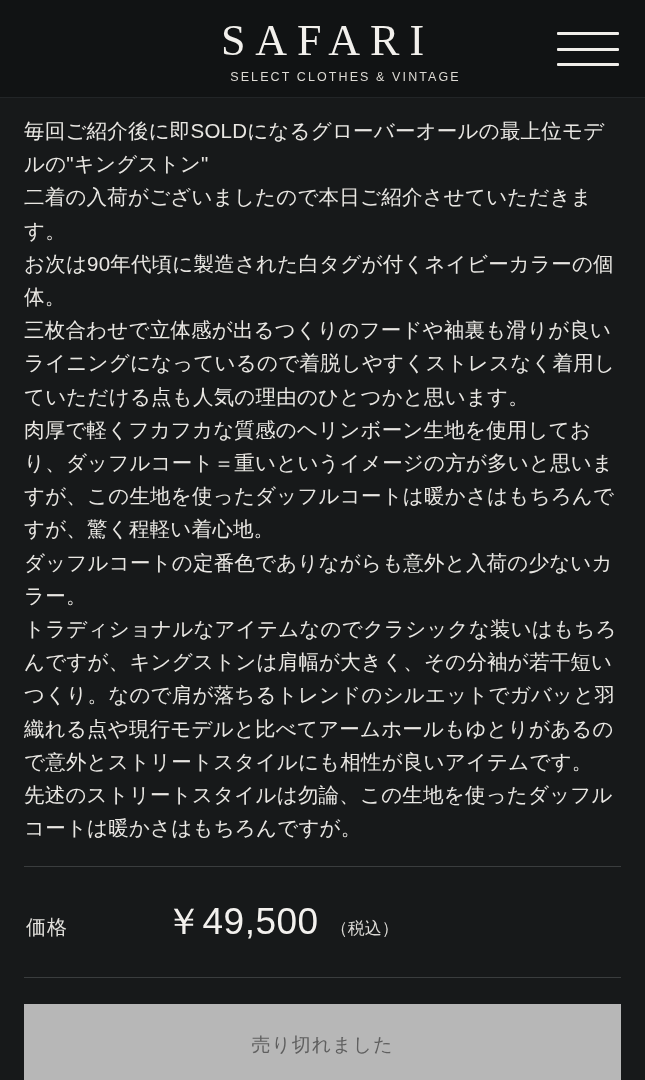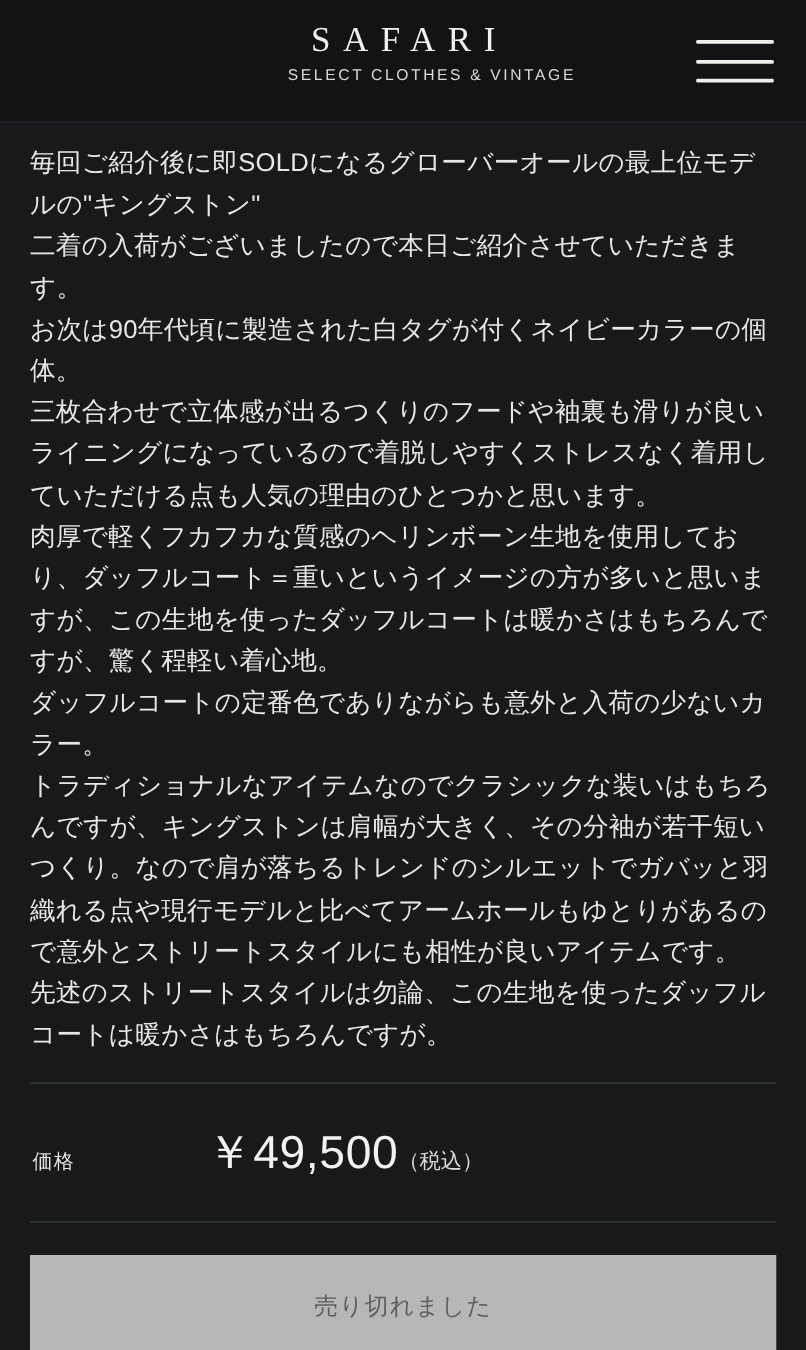--- a/index.html
+++ b/index.html
@@ -33,21 +33,21 @@
   }
   .brand {
     position: absolute;
     left: 0; right: 0;
     top: 18px;
     text-align: center;
     pointer-events: none;
   }
   .brand-title {
     font-family: "Liberation Serif", "DejaVu Serif", serif;
-    font-size: 28px;
+    font-size: 44px;
     letter-spacing: 10px;
     color: #f2f0ec;
     line-height: 1.05;
     text-indent: 10px;
     font-weight: 400;
   }
   .brand-sub {
     margin-top: 6px;
     font-family: "Liberation Sans", sans-serif;
     font-size: 12.5px;
@@ -99,37 +99,37 @@
     border: 0;
     border-top: 1px solid #3a3d3e;
     margin: 22px 0 0 0;
   }
   .price-row {
     display: flex;
     align-items: baseline;
     padding: 30px 2px 30px 2px;
   }
   .price-label {
-    font-size: 16px;
+    font-size: 20px;
     color: #e3e1dd;
     letter-spacing: 1px;
     width: 96px;
     flex: 0 0 auto;
   }
   .price-value {
     font-size: 37px;
     color: #f3f1ee;
     letter-spacing: 0.5px;
     font-weight: 400;
     margin-left: 43px;
   }
   .price-tax {
     font-size: 17px;
     color: #dcdad6;
-    margin-left: 0;
+    margin-left: 12px;
   }
   .soldout {
     margin: 26px 0 0 0;
     background: #b7b7b7;
     color: #5f5f5f;
     text-align: center;
     font-size: 19px;
     letter-spacing: 1px;
     padding: 28px 0;
     width: 100%;

